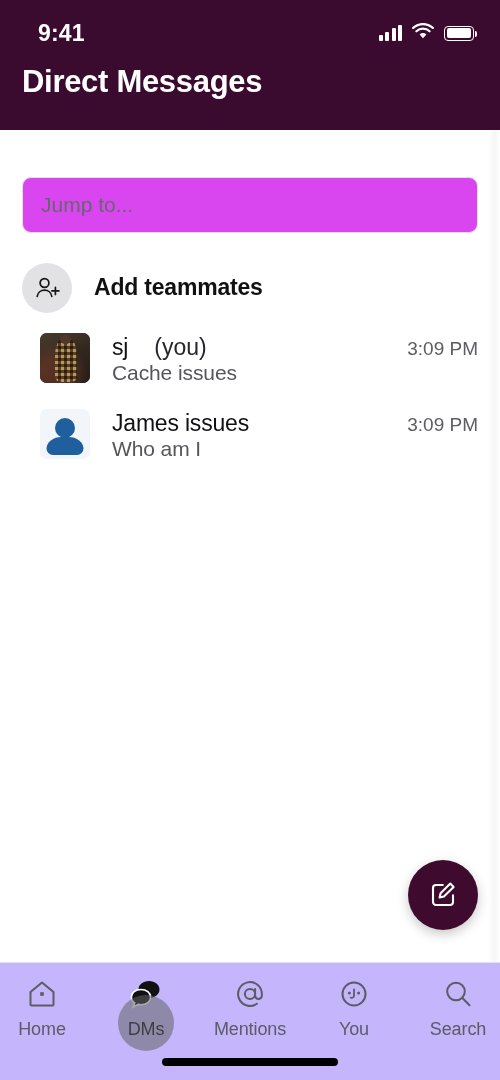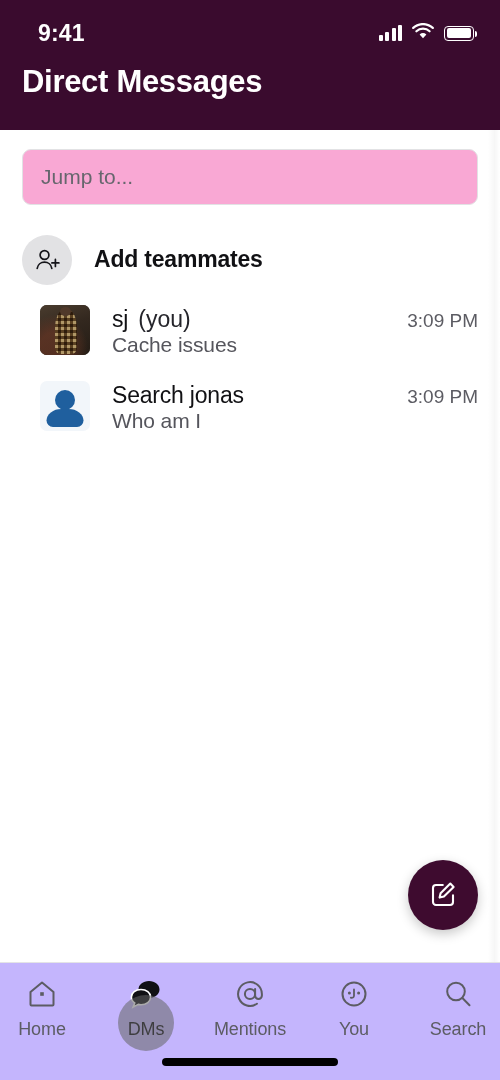--- a/index.html
+++ b/index.html
@@ -70,25 +70,26 @@
   .edge-shade {
     position: absolute; top: 0; right: 0; width: 12px; height: 100%;
     background: linear-gradient(to right, rgba(0,0,0,0) 0%, rgba(0,0,0,0.035) 55%, rgba(0,0,0,0) 100%);
     pointer-events: none;
   }
 
   .search-wrap { padding: 19px 22px 0 22px; }
   .search-input {
     width: 100%; height: 56px;
     border: 1px solid #e2e2e4; border-radius: 9px;
-    background: #f9a8d4;
+    background: #d946ef;
     font-family: "Liberation Sans", sans-serif;
     font-size: 21px; color: #3d3d43;
     padding: 0 18px;
     outline: none;
+    margin-top: 28px;
   }
   .search-input::placeholder { color: #66666d; }
 
   
   .add-row {
     display: flex; align-items: center;
     gap: 22px;
     padding: 25px 22px 0 22px;
     height: 84px;
   }
@@ -144,21 +145,21 @@
     position: absolute; left: 50%; bottom: 8%;
     transform: translateX(-50%);
     width: 74%; height: 36%;
     background: #1f5f9e;
     border-radius: 50% 50% 8px 8px / 80% 80% 8px 8px;
   }
 
   .dm-text { flex: 1 1 auto; min-width: 0; padding-top: 1px; }
   .dm-top { display: flex; align-items: baseline; }
   .dm-name { font-size: 23px; color: #111114; letter-spacing: -0.2px; }
-  .dm-suffix { font-size: 23px; color: #25252b; margin-left: 10px; }
+  .dm-suffix { font-size: 23px; color: #25252b; margin-left: 26px; }
   .dm-preview { font-size: 21px; color: #55555c; margin-top: 0; letter-spacing: -0.1px; }
   .dm-time {
     font-size: 19px; color: #5c5c63;
     flex: 0 0 auto; padding-top: 5px; white-space: nowrap;
   }
 
   
   .fab {
     position: absolute; right: 22px; bottom: 32px;
     width: 70px; height: 70px; border-radius: 50%;
@@ -271,21 +272,21 @@
         <div class="dm-time">3:09 PM</div>
       </div>
 
       <div class="dm-row">
         <div class="dm-avatar av-person">
           <span class="p-head"></span>
             <span class="p-body"></span>
         </div>
         <div class="dm-text">
           <div class="dm-top">
-            <span class="dm-name">Search jonas</span>
+            <span class="dm-name">James issues</span>
             <span class="dm-suffix"></span>
           </div>
           <div class="dm-preview">Who am I</div>
         </div>
         <div class="dm-time">3:09 PM</div>
       </div>
 
     </div>
 
     <button class="fab">

